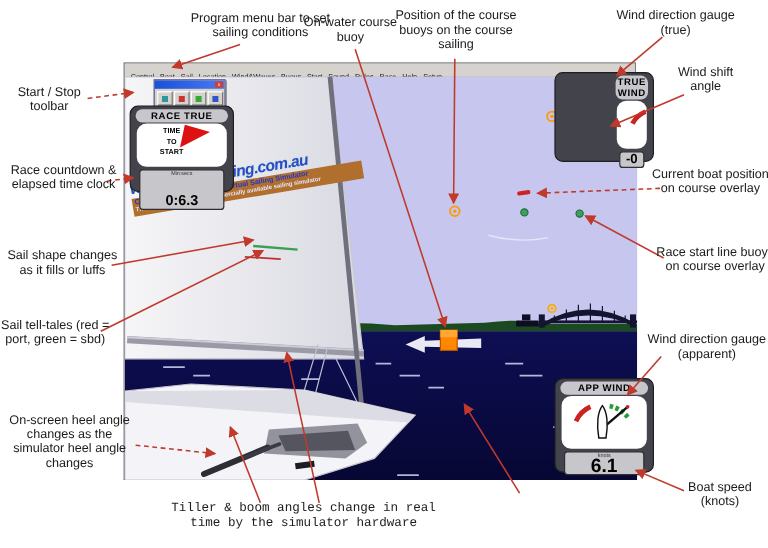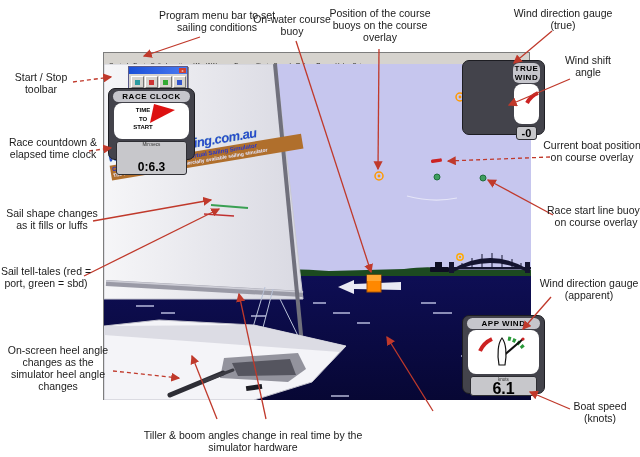--- a/index.html
+++ b/index.html
@@ -14,21 +14,21 @@
   #a5{left:551px;top:55px;width:74px;}
   #a6{left:541px;top:140px;width:102px;}
   #a7{left:543px;top:205px;width:106px;}
   #a8{left:530px;top:278px;width:118px;}
   #a9{left:558px;top:401px;width:84px;}
   #a10{left:0px;top:72px;width:82px;}
   #a11{left:0px;top:137px;width:106px;}
   #a12{left:4px;top:208px;width:96px;}
   #a13{left:0px;top:266px;width:92px;}
   #a14{left:2px;top:345px;width:112px;}
-  #a15{left:128px;top:430px;width:250px;}
+  #a15{left:128px;top:419px;width:250px;font-family:Liberation Mono, monospace;}
   #a16{left:356px;top:412px;width:152px;}
   
   #simwin{position:absolute;left:103px;top:52px;width:427px;height:348px;
           border:1px solid #7d7d7d;background:#d6d3ce;box-sizing:border-box;}
   #menubar{position:absolute;left:0;top:0;width:100%;height:11px;background:#d6d3ce;
            border-bottom:1px solid #9b9b9b;white-space:nowrap;overflow:hidden;}
   #menubar span{display:inline-block;font-size:6px;color:#111;margin:1px 0 0 5px;}
   #view{position:absolute;left:0;top:11px;width:427px;height:336px;background:#c6c6ee;overflow:hidden;}
   #scene{position:absolute;left:0;top:0;}
   
@@ -198,21 +198,21 @@
             <i style="background:#33aa33"></i>
           </div>
         <div class="btn">
             <i style="background:#3355cc"></i>
           </div>
       </div>
     </div>
   </div>
 
   <div id="raceclock" class="gauge">
-    <div class="hdr">RACE CLOCK</div>
+    <div class="hdr">RACE TRUE</div>
     <div class="face">
       <svg class="facesvg" width="73" height="36" viewBox="0 0 73 36">
         <polygon points="36,20 40,1 61,7" fill="#dd1111"></polygon>
       </svg>
       <div class="rc-txt">
         <span>TIME</span><br>
         <span>TO</span><br>
         <span>START</span>
       </div>
     </div>
@@ -250,21 +250,21 @@
       </svg>
     </div>
     <div class="digi">
       <span class="units">knots</span>
       <span class="val">6.1</span>
     </div>
   </div>
 
   <div class="lbl" id="a1">Program menu bar to set sailing conditions</div>
   <div class="lbl" id="a2">On-water course buoy</div>
-  <div class="lbl" id="a3">Position of the course buoys on the course overlay</div>
+  <div class="lbl" id="a3">Position of the course buoys on the course sailing</div>
   <div class="lbl" id="a4">Wind direction gauge (true)</div>
   <div class="lbl" id="a5">Wind shift angle</div>
   <div class="lbl" id="a6">Current boat position on course overlay</div>
   <div class="lbl" id="a7">Race start line buoys on course overlay</div>
   <div class="lbl" id="a8">Wind direction gauge (apparent)</div>
   <div class="lbl" id="a9">Boat speed (knots)</div>
   <div class="lbl" id="a10">Start / Stop toolbar</div>
   <div class="lbl" id="a11">Race countdown &amp; elapsed time clock</div>
   <div class="lbl" id="a12">Sail shape changes as it fills or luffs</div>
   <div class="lbl" id="a13">Sail tell-tales (red = port, green = sbd)</div>

